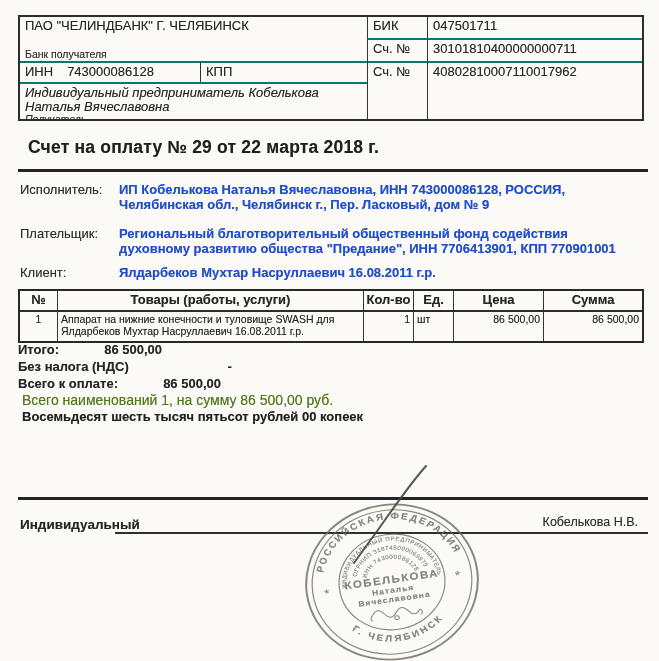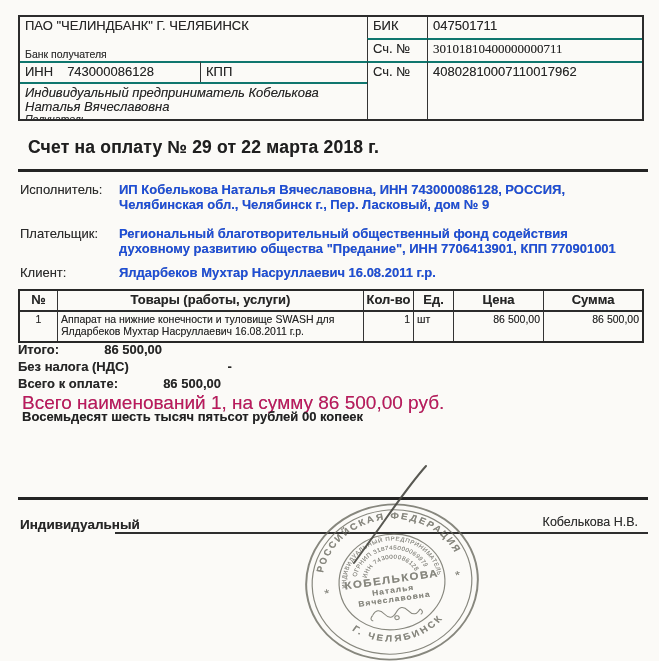--- a/index.html
+++ b/index.html
@@ -22,21 +22,21 @@
     background:#fbfaf7;
     font-size:13px;
   }
   .bank-table .cell{padding:2px 5px 1px 5px;line-height:14px;overflow:hidden;}
   .bl{border-left:1px solid #343434;}
   .bt{border-top:2px solid #0f766e;}
   .cell-bank{grid-column:1/3;grid-row:1/3;display:flex;flex-direction:column;justify-content:space-between;}
   .cell-bik-label{grid-column:3;grid-row:1;}
   .cell-bik-value{grid-column:4;grid-row:1;}
   .cell-corr-label{grid-column:3;grid-row:2;}
-  .cell-corr-value{grid-column:4;grid-row:2;font-family:Liberation Serif, serif;}
+  .cell-corr-value{grid-column:4;grid-row:2;}
   .cell-inn{grid-column:1;grid-row:3;}
   .cell-kpp{grid-column:2;grid-row:3;}
   .cell-acc-label{grid-column:3;grid-row:3/5;}
   .cell-acc-value{grid-column:4;grid-row:3/5;}
   .cell-recipient{grid-column:1/3;grid-row:4;display:flex;flex-direction:column;justify-content:space-between;font-style:italic;}
   .small-label{font-size:10.5px;line-height:11px;color:#2e2e2e;}
   .inn-value{margin-left:14px;}
   
   .doc-title{
     position:absolute;left:28px;top:137px;
@@ -70,21 +70,21 @@
     font-size:10.5px;line-height:11.5px;
     padding:2px 3px 4px 3px;
   }
   .num-r{text-align:right;}
   .num-c{text-align:center;}
   
   .totals{position:absolute;left:18px;top:341px;width:622px;font-size:13px;font-weight:bold;}
   .trow{display:flex;justify-content:flex-start;line-height:17px;}
   .tlabel{text-align:right;}
   .tvalue{width:103px;text-align:right;padding-right:8px;flex:none;}
-  .summary-line{position:absolute;left:22px;top:392px;font-size:19px;color:#be185d;}
+  .summary-line{position:absolute;left:22px;top:392px;font-size:14px;color:#4d7c0f;}
   .amount-words{position:absolute;left:22px;top:409px;font-size:13px;font-weight:bold;color:#222;}
   
   .sig-role{position:absolute;left:20px;top:517px;font-size:13.5px;font-weight:bold;}
   .sig-line{position:absolute;left:115px;top:532px;width:533px;height:2px;background:#2e2e2e;}
   .sig-name{position:absolute;left:448px;top:515px;width:190px;text-align:right;font-size:12.5px;color:#2d2d2d;}
   
   .overlay{position:absolute;left:288px;top:430px;width:220px;height:231px;}
 </style>
 </head>
 <body>

